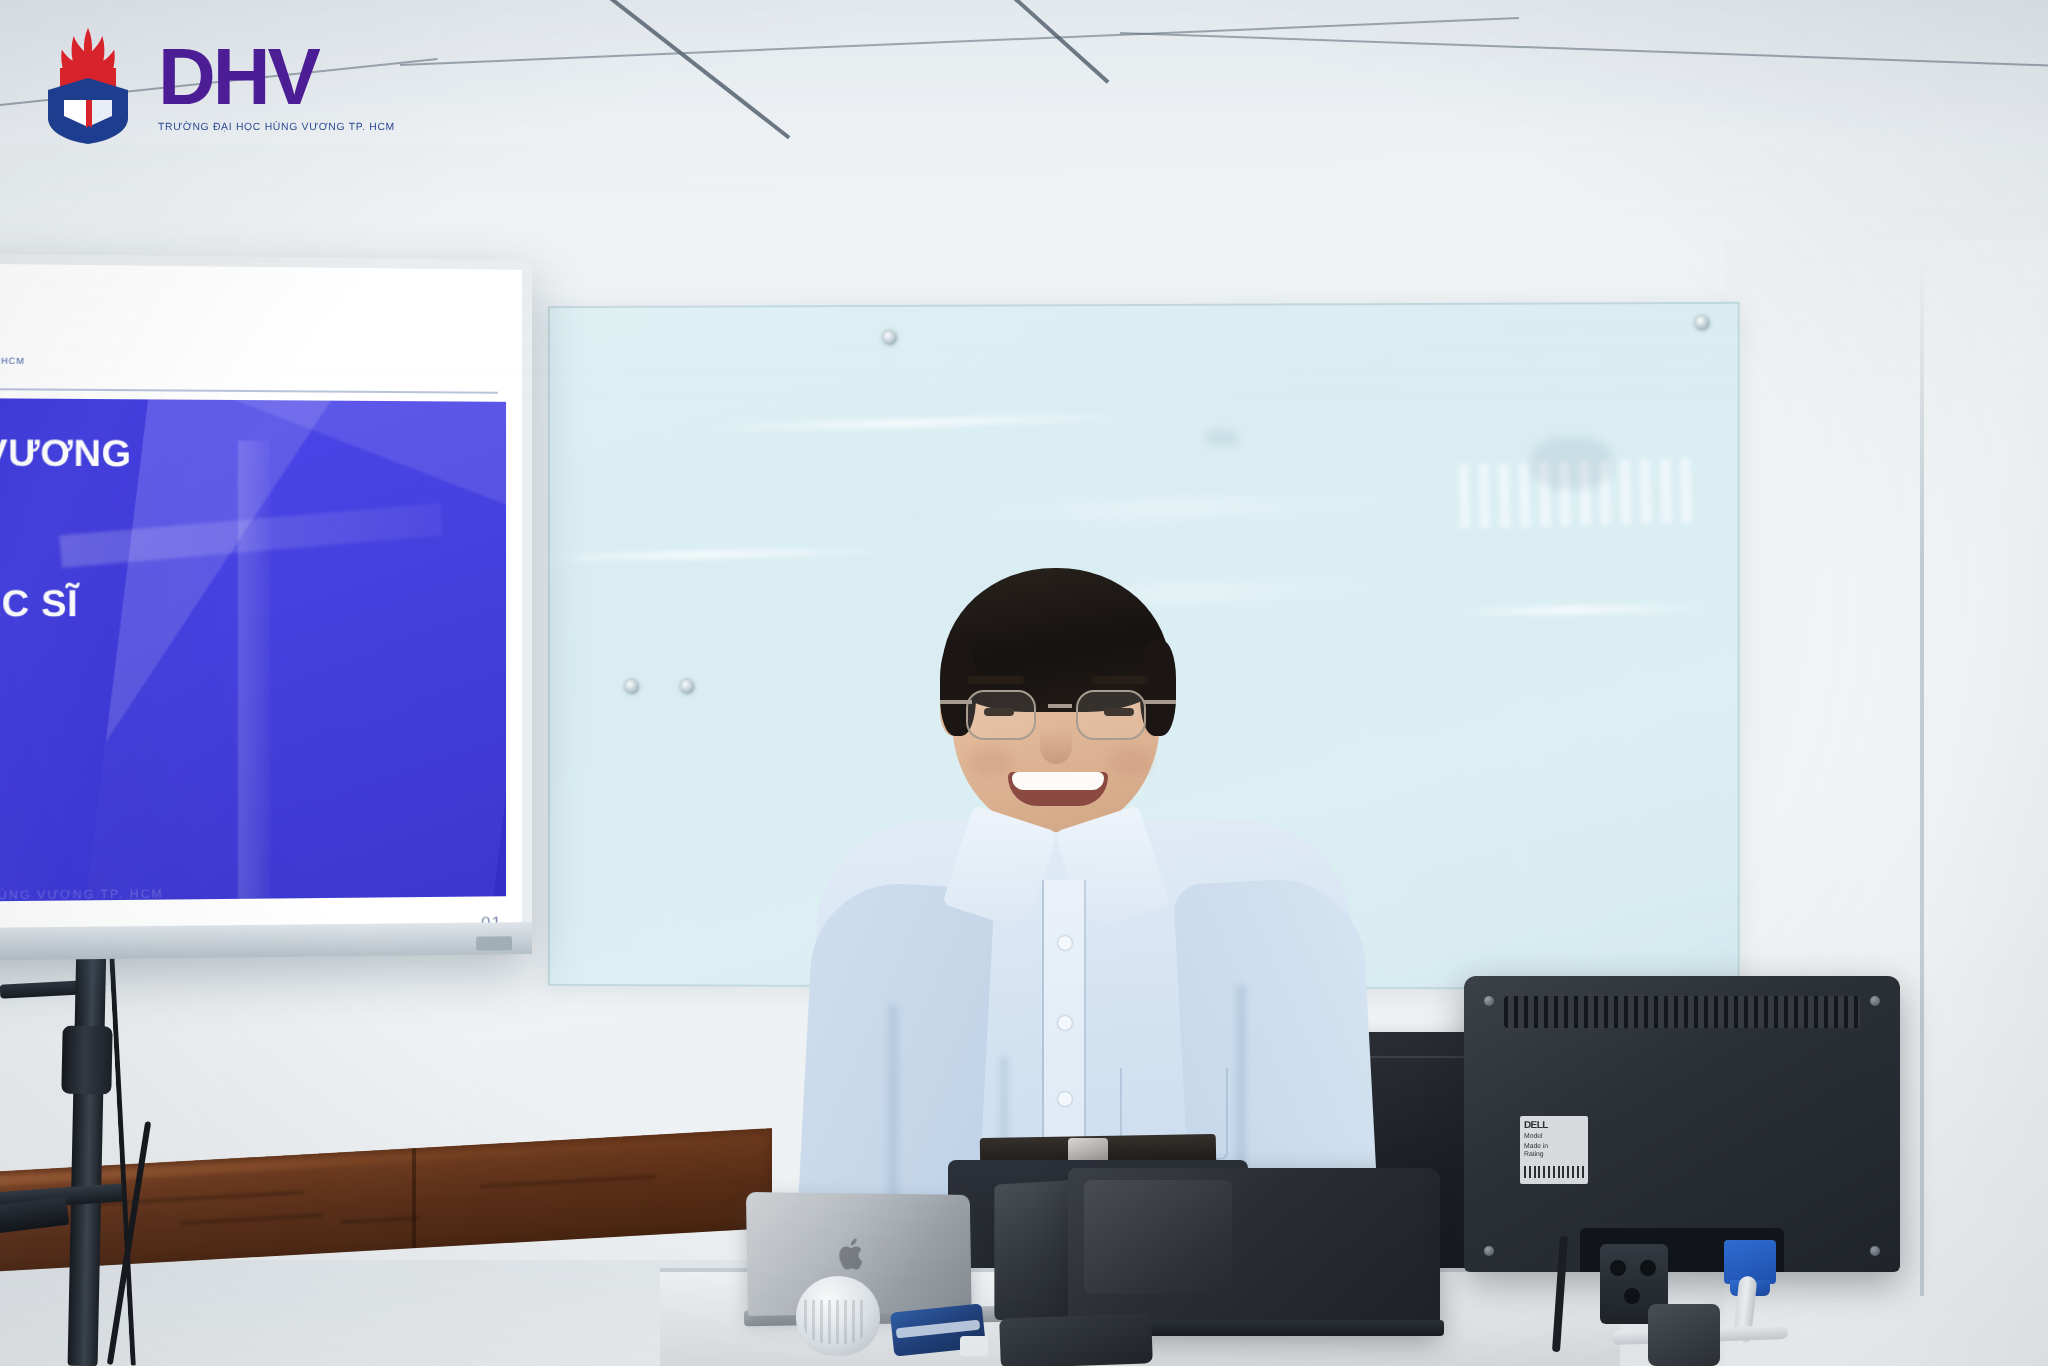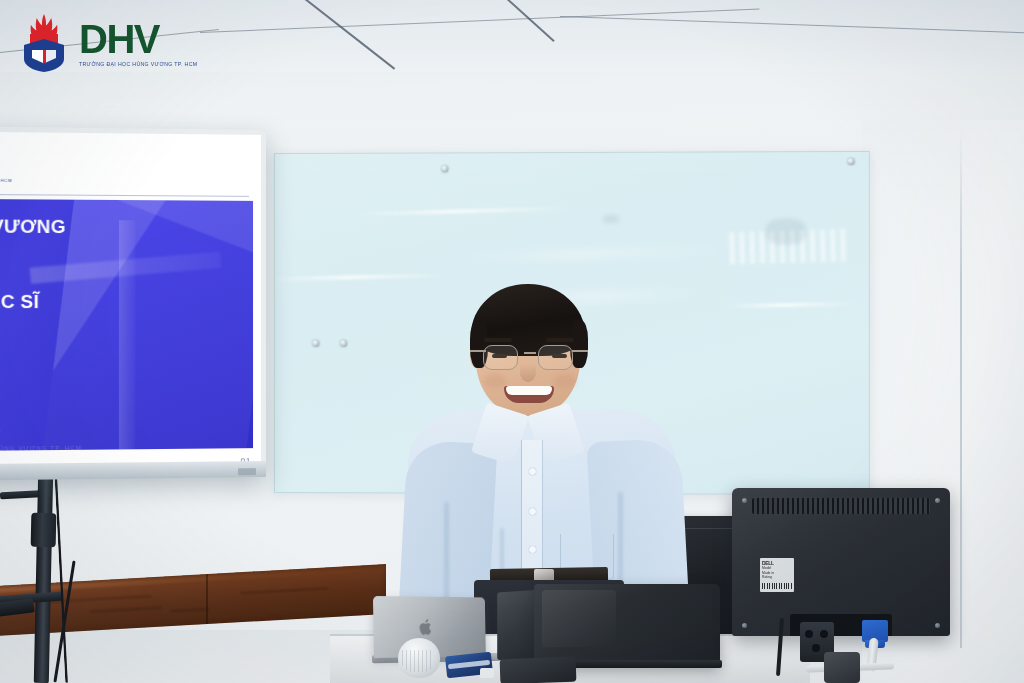--- a/index.html
+++ b/index.html
@@ -513,21 +513,21 @@
   }
 
   
   .brand{
     position:absolute; left:18px; top:14px; display:flex; align-items:center;
     gap:9px; z-index:40;
   }
   .brand-mark{ position:relative; width:52px; height:58px; }
   .brand-text{ line-height:1; }
   .brand-title{
-    font-size:40px; font-weight:700; color:#14532d; letter-spacing:-1.5px;
+    font-size:40px; font-weight:700; color:#4c1d95; letter-spacing:-1.5px;
   }
   .brand-sub{
     font-size:5.2px; color:#2b4a94; letter-spacing:.35px; margin-top:3px;
     white-space:nowrap; text-align:center;
   }
 </style>
 </head>
 <body>
 
 <div id="scene">

